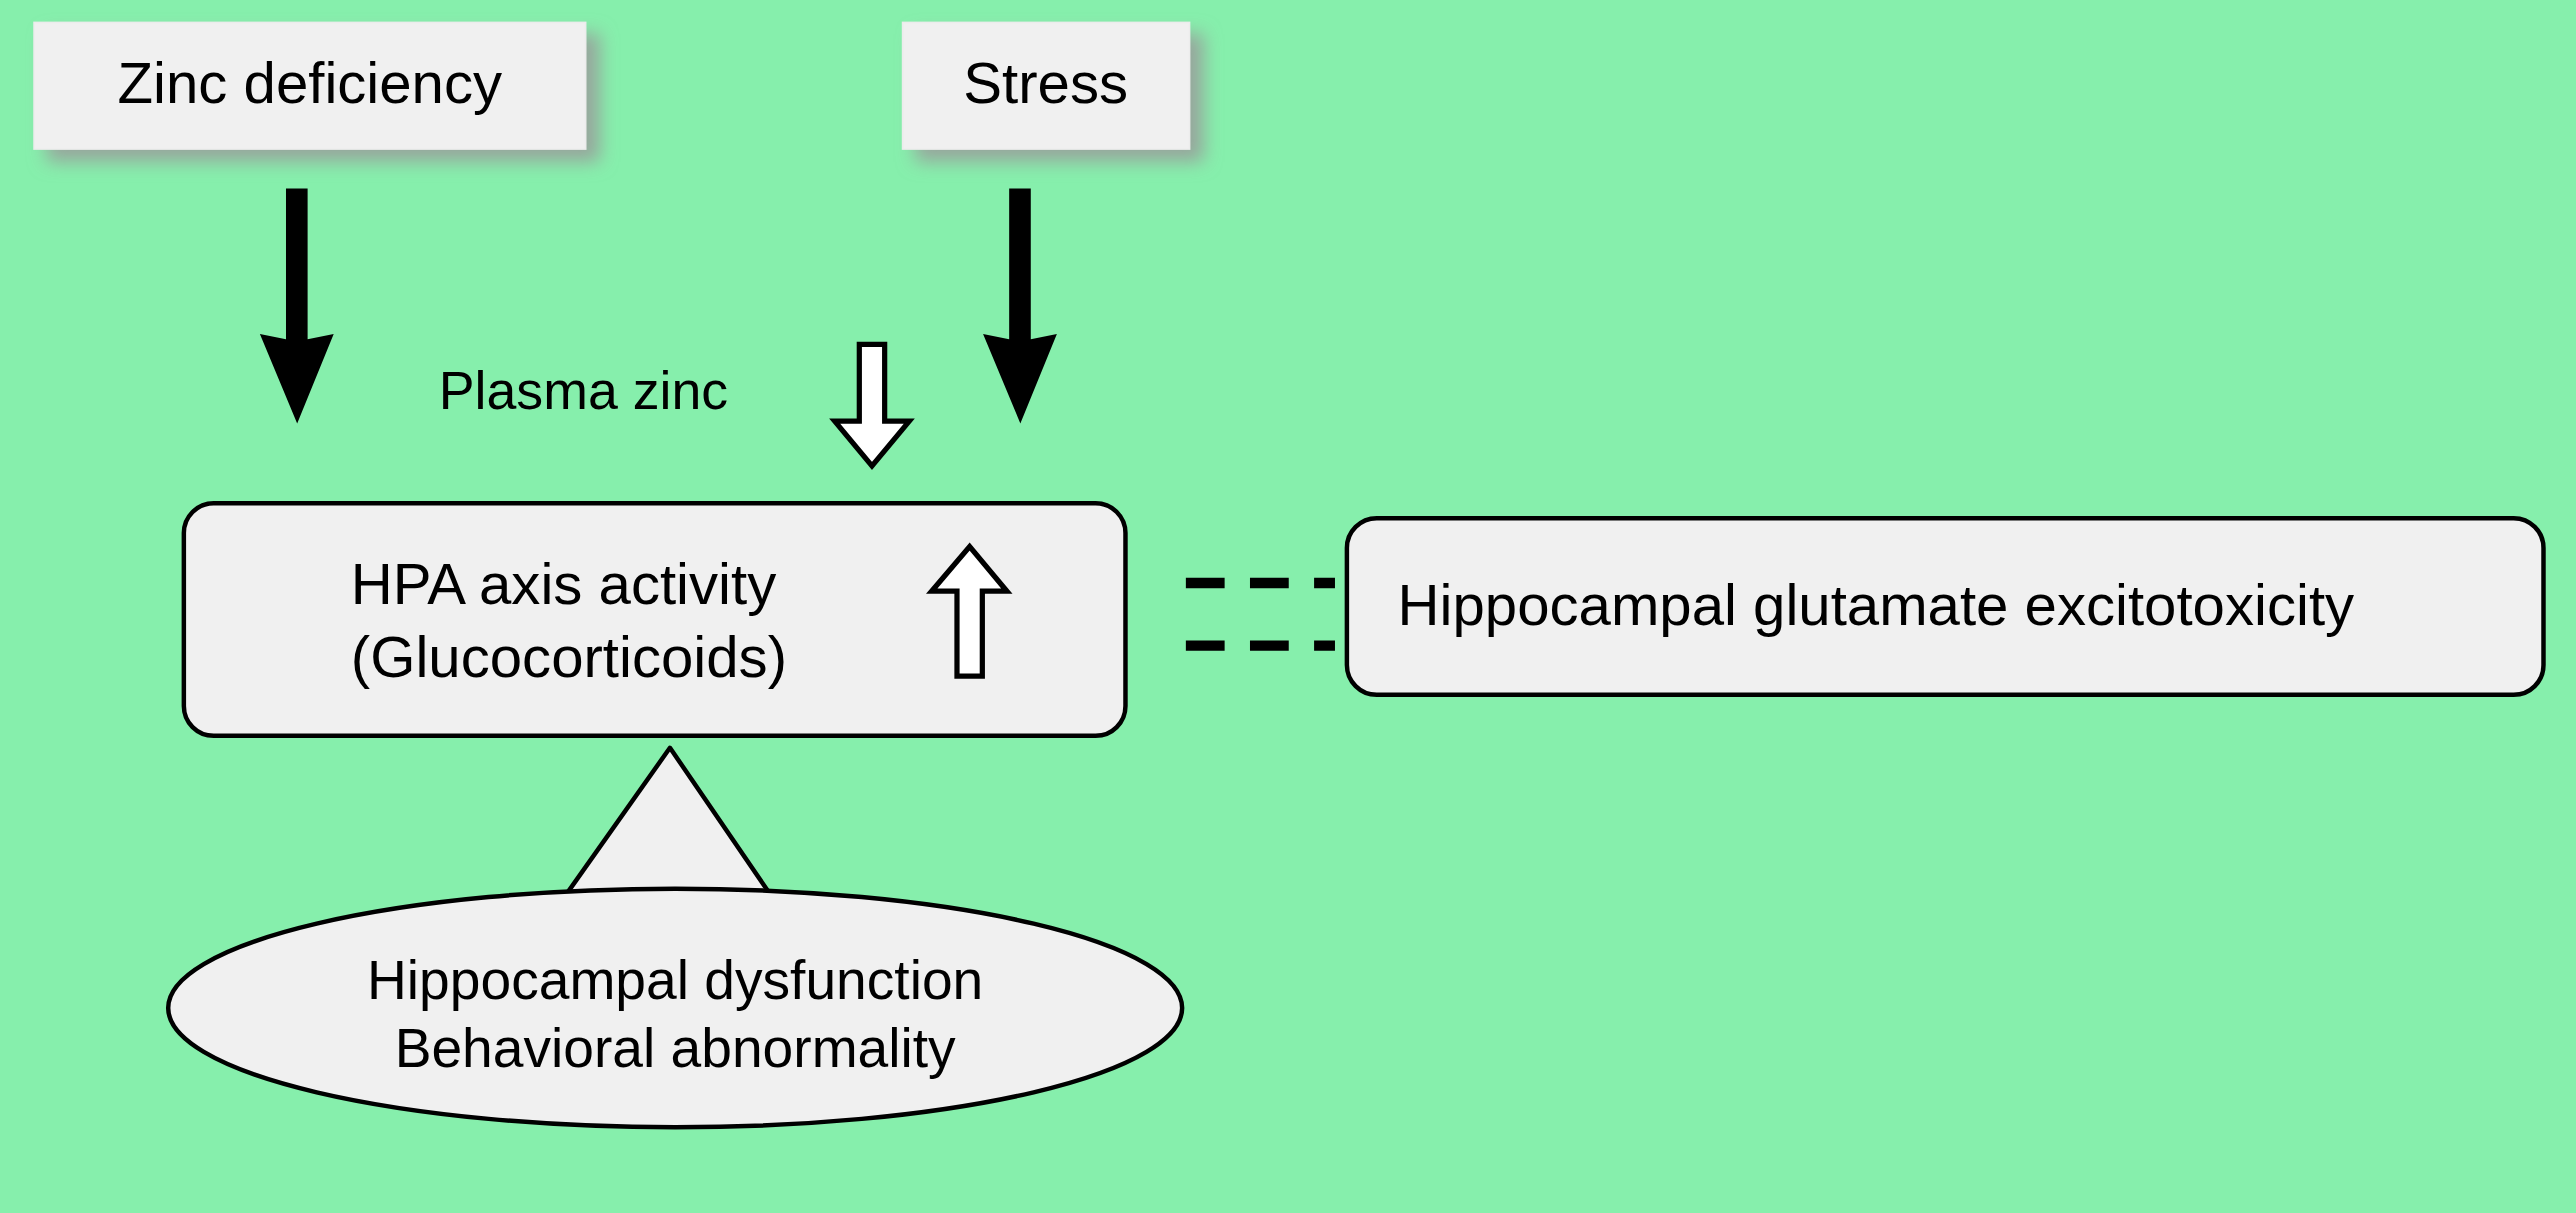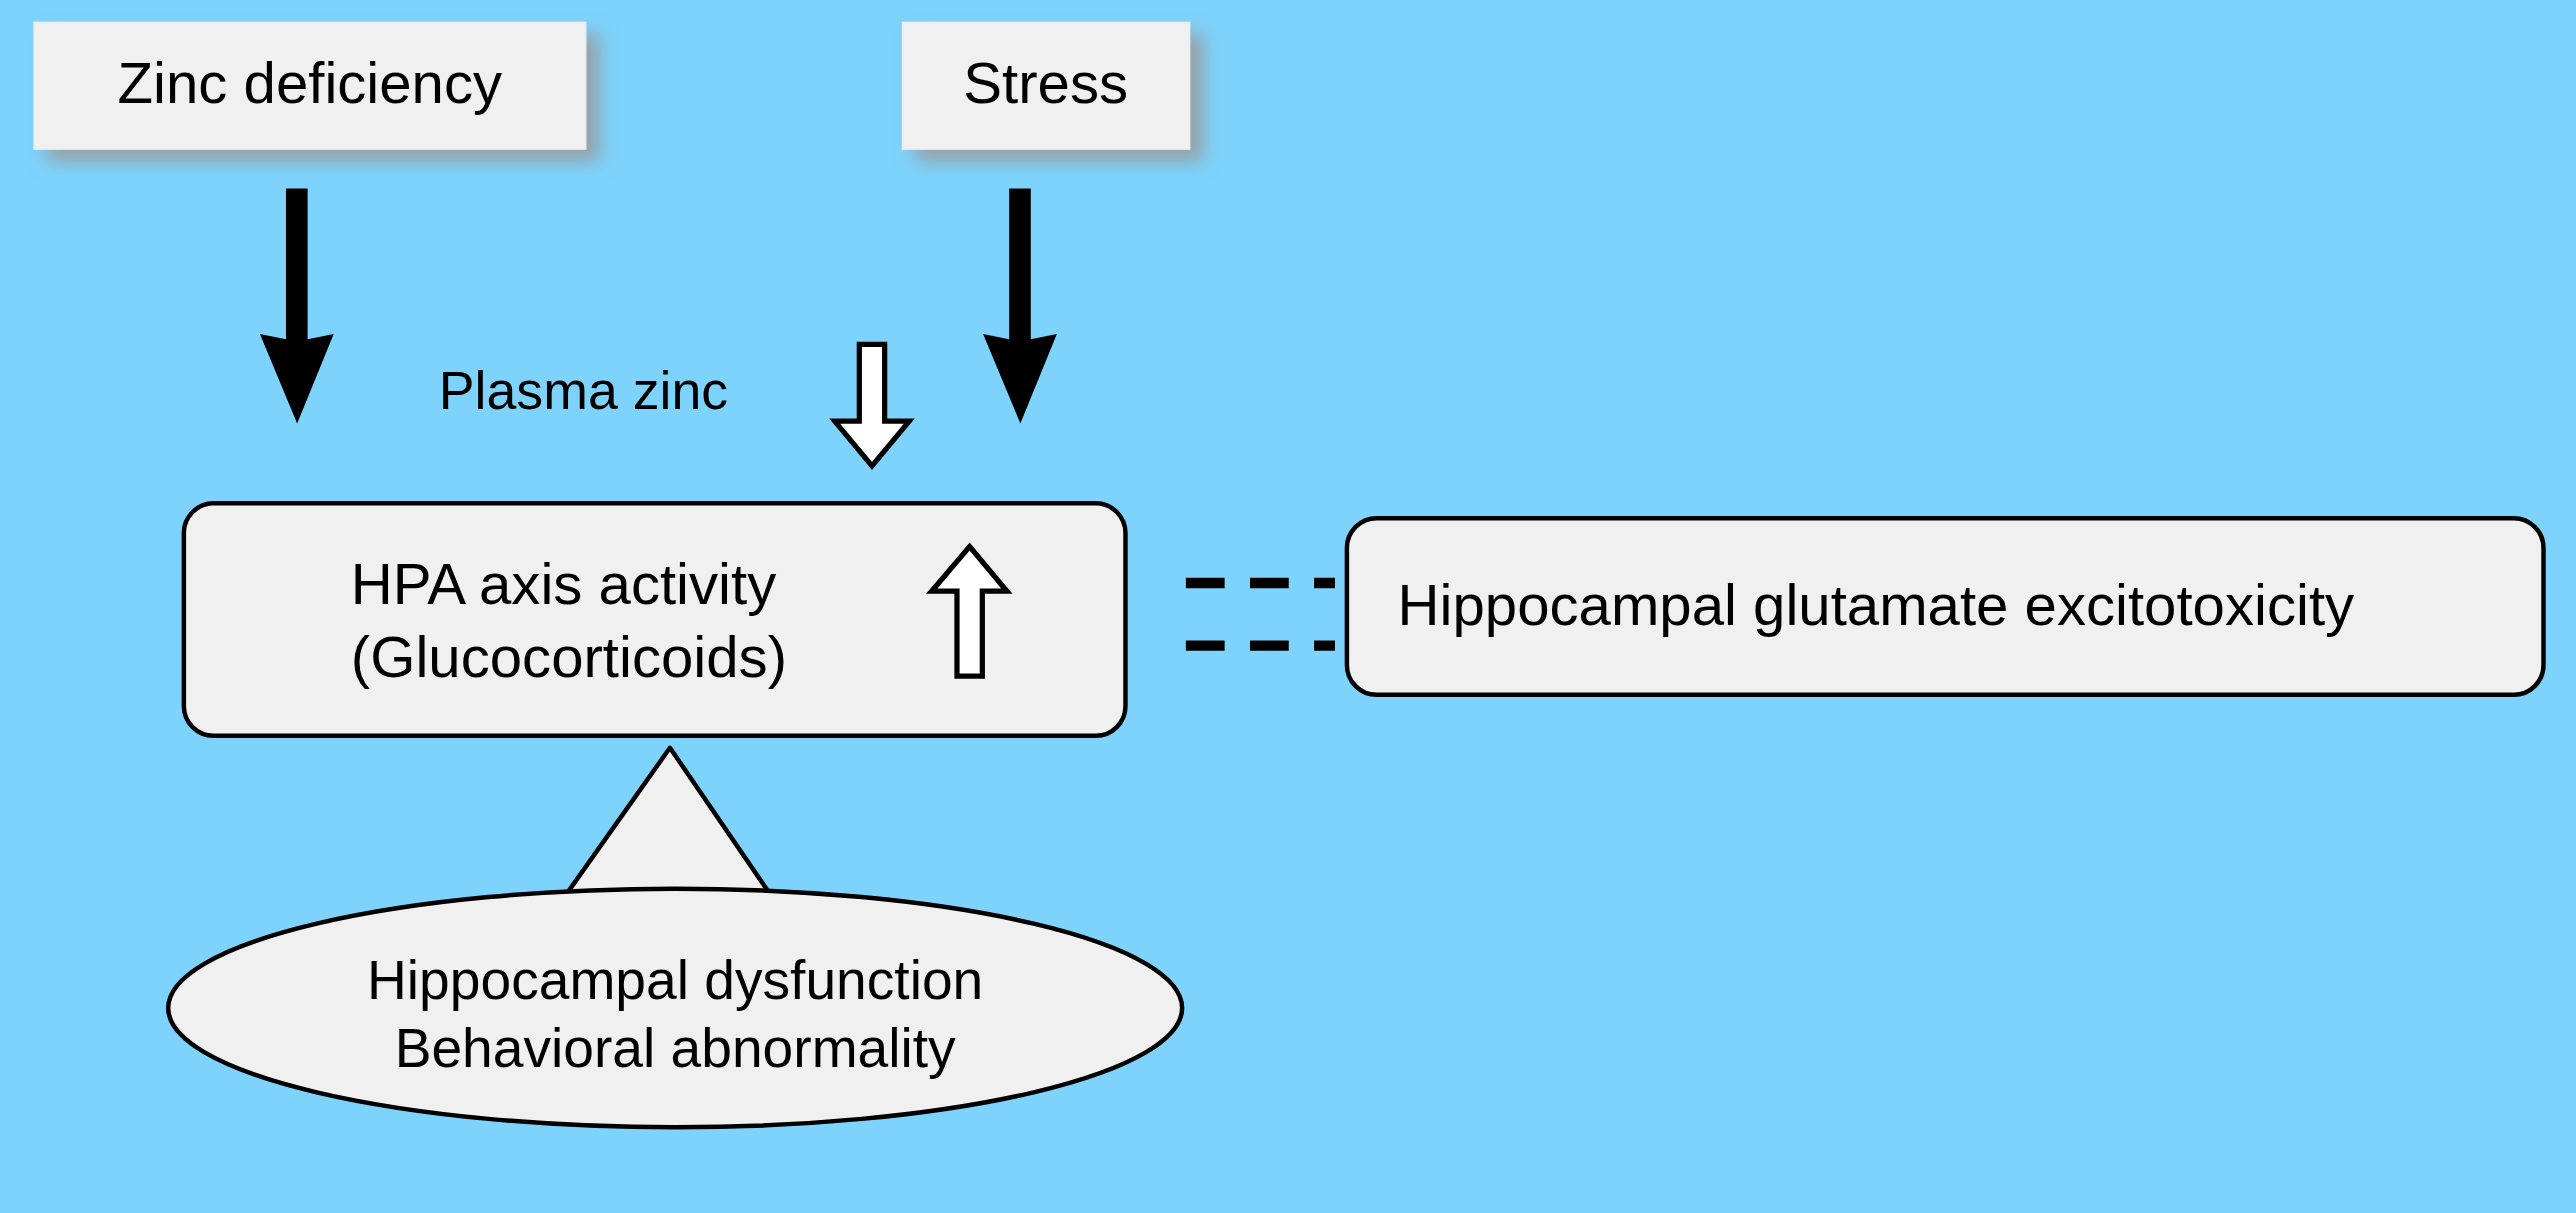--- a/index.html
+++ b/index.html
@@ -11,21 +11,21 @@
   body {
     width: 2576px;
     height: 1213px;
     overflow: hidden;
     font-family: "Liberation Sans", sans-serif;
   }
   #diagram-root {
     position: relative;
     width: 2576px;
     height: 1213px;
-    background: #7dd3fc;
+    background: #86efac;
   }
   svg#diagram-canvas {
     position: absolute;
     top: 0;
     left: 0;
     width: 2576px;
     height: 1213px;
     display: block;
   }
   

